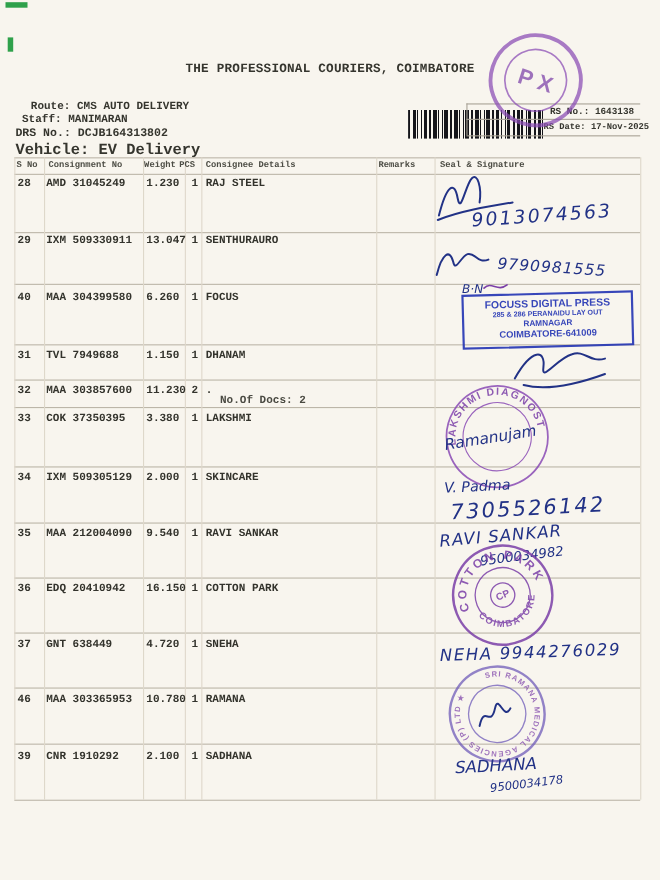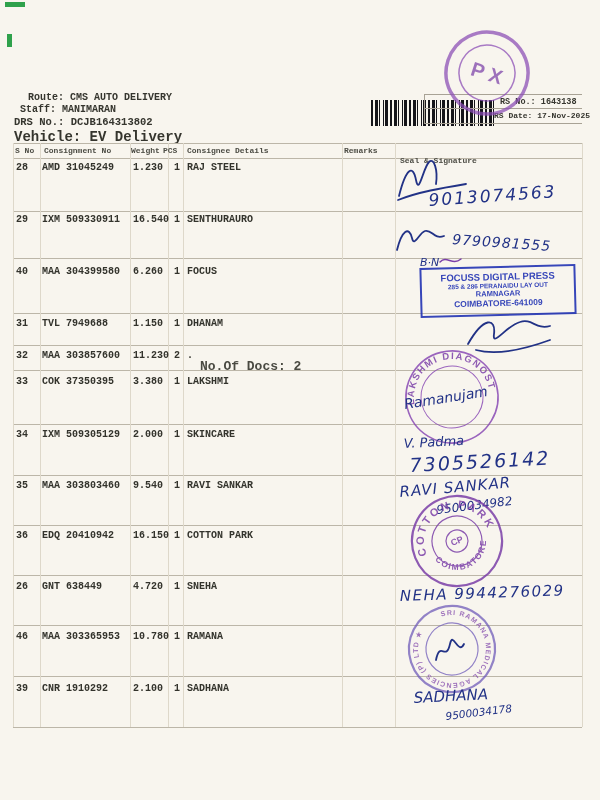--- a/index.html
+++ b/index.html
@@ -7,21 +7,21 @@
         font-family:"Liberation Mono","DejaVu Sans Mono",monospace;color:#3a3a33}
   .t{position:absolute;white-space:pre;font-weight:bold;color:#35352e}
   .center{left:0;width:600px;text-align:center}
   .hline{position:absolute;left:13px;width:569px;height:1px;background:#bcb6a8}
   .vline{position:absolute;width:1px;background:#ded8ca;top:143px;height:584px}
   .rsline{position:absolute;left:424px;width:158px;height:1px;background:#a8a295}
   .rsv{position:absolute;left:424px;top:94px;width:1px;height:29px;background:#a8a295}
   .row{position:absolute;left:0;width:600px;height:0;font-weight:bold;font-size:10px;color:#33332c}
   .row span{position:absolute;top:0;white-space:pre}
   .c1{left:16px}.c2{left:42px}.c3{left:133px}.c4{left:174px}.c5{left:187px}
-  .row .note{top:9px;left:200px;font-size:13px;color:#4a4a42}
+  .row .note{top:9px;left:200px;font-size:10px;color:#4a4a42}
   .hdr{font-size:8px;color:#4c4c44}
   .greenmark{position:absolute;background:#2fa14b}
   .barcode{position:absolute;left:371px;top:100px;width:126px;height:26px;
     background:repeating-linear-gradient(90deg,#15151a 0 2px,transparent 2px 4px,#15151a 4px 7px,transparent 7px 8px,#15151a 8px 9px,transparent 9px 12px,#15151a 12px 13px,transparent 13px 14px,#15151a 14px 17px,transparent 17px 19px)}
   .focuss{position:absolute;left:420px;top:266px;width:152px;height:46px;border:2px solid #2334b4;
     color:#2334b4;text-align:center;font-family:"Liberation Sans",sans-serif;font-weight:bold;
     transform:rotate(-1.5deg);opacity:.9}
   .focuss .f1{font-size:9.5px;margin-top:3px}
   .focuss .f2{font-size:6.5px}
   .focuss .f3{font-size:7.5px}
@@ -33,20 +33,21 @@
   .pink{stroke:#7b3fa8;stroke-width:1.5;fill:none;stroke-linecap:round}
 </style>
 </head>
 <body>
 
 <div class="page">
 
   <div class="greenmark" style="left:5px;top:2px;width:20px;height:5px"></div>
   <div class="greenmark" style="left:7px;top:34px;width:5px;height:13px"></div>
 
+  <div class="t center" style="top:56px;font-size:11.5px;letter-spacing:.2px">THE PROFESSIONAL COURIERS, COIMBATORE</div>
 
   <div class="t" style="left:28px;top:92px;font-size:10px">Route: CMS AUTO DELIVERY</div>
   <div class="t" style="left:20px;top:104px;font-size:10px">Staff: MANIMARAN</div>
   <div class="t" style="left:14px;top:116px;font-size:10.5px">DRS No.: DCJB164313802</div>
   <div class="t" style="left:14px;top:129px;font-size:14px">Vehicle: EV Delivery</div>
 
   <div class="barcode"></div>
   <div class="rsline" style="top:94px"></div>
   <div class="rsline" style="top:108px"></div>
   <div class="rsline" style="top:123px"></div>
@@ -77,33 +78,33 @@
   <div class="vline" style="left:342px"></div>
   <div class="vline" style="left:395px"></div>
   <div class="vline" style="left:582px"></div>
 
   <div class="t hdr" style="left:15px;top:146px">S No</div>
   <div class="t hdr" style="left:44px;top:146px">Consignment No</div>
   <div class="t hdr" style="left:131px;top:146px">Weight</div>
   <div class="t hdr" style="left:163px;top:146px">PCS</div>
   <div class="t hdr" style="left:187px;top:146px">Consignee Details</div>
   <div class="t hdr" style="left:344px;top:146px">Remarks</div>
-  <div class="t hdr" style="left:400px;top:156px">Seal &amp; Signature</div>
+  <div class="t hdr" style="left:400px;top:146px">Seal &amp; Signature</div>
 
   <div class="row" style="top:162px">
     <span class="c1">28</span>
     <span class="c2">AMD 31045249</span>
     <span class="c3">1.230</span>
     <span class="c4">1</span>
     <span class="c5">RAJ STEEL</span>
   </div>
   <div class="row" style="top:214px">
     <span class="c1">29</span>
     <span class="c2">IXM 509330911</span>
-    <span class="c3">16.540</span>
+    <span class="c3">13.047</span>
     <span class="c4">1</span>
     <span class="c5">SENTHURAURO</span>
   </div>
   <div class="row" style="top:266px">
     <span class="c1">40</span>
     <span class="c2">MAA 304399580</span>
     <span class="c3">6.260</span>
     <span class="c4">1</span>
     <span class="c5">FOCUS</span>
   </div>
@@ -131,34 +132,34 @@
   </div>
   <div class="row" style="top:429px">
     <span class="c1">34</span>
     <span class="c2">IXM 509305129</span>
     <span class="c3">2.000</span>
     <span class="c4">1</span>
     <span class="c5">SKINCARE</span>
   </div>
   <div class="row" style="top:480px">
     <span class="c1">35</span>
-    <span class="c2">MAA 303803460</span>
+    <span class="c2">MAA 212004090</span>
     <span class="c3">9.540</span>
     <span class="c4">1</span>
     <span class="c5">RAVI SANKAR</span>
   </div>
   <div class="row" style="top:530px">
     <span class="c1">36</span>
     <span class="c2">EDQ 20410942</span>
     <span class="c3">16.150</span>
     <span class="c4">1</span>
     <span class="c5">COTTON PARK</span>
   </div>
   <div class="row" style="top:581px">
-    <span class="c1">26</span>
+    <span class="c1">37</span>
     <span class="c2">GNT 638449</span>
     <span class="c3">4.720</span>
     <span class="c4">1</span>
     <span class="c5">SNEHA</span>
   </div>
   <div class="row" style="top:631px">
     <span class="c1">46</span>
     <span class="c2">MAA 303365953</span>
     <span class="c3">10.780</span>
     <span class="c4">1</span>

